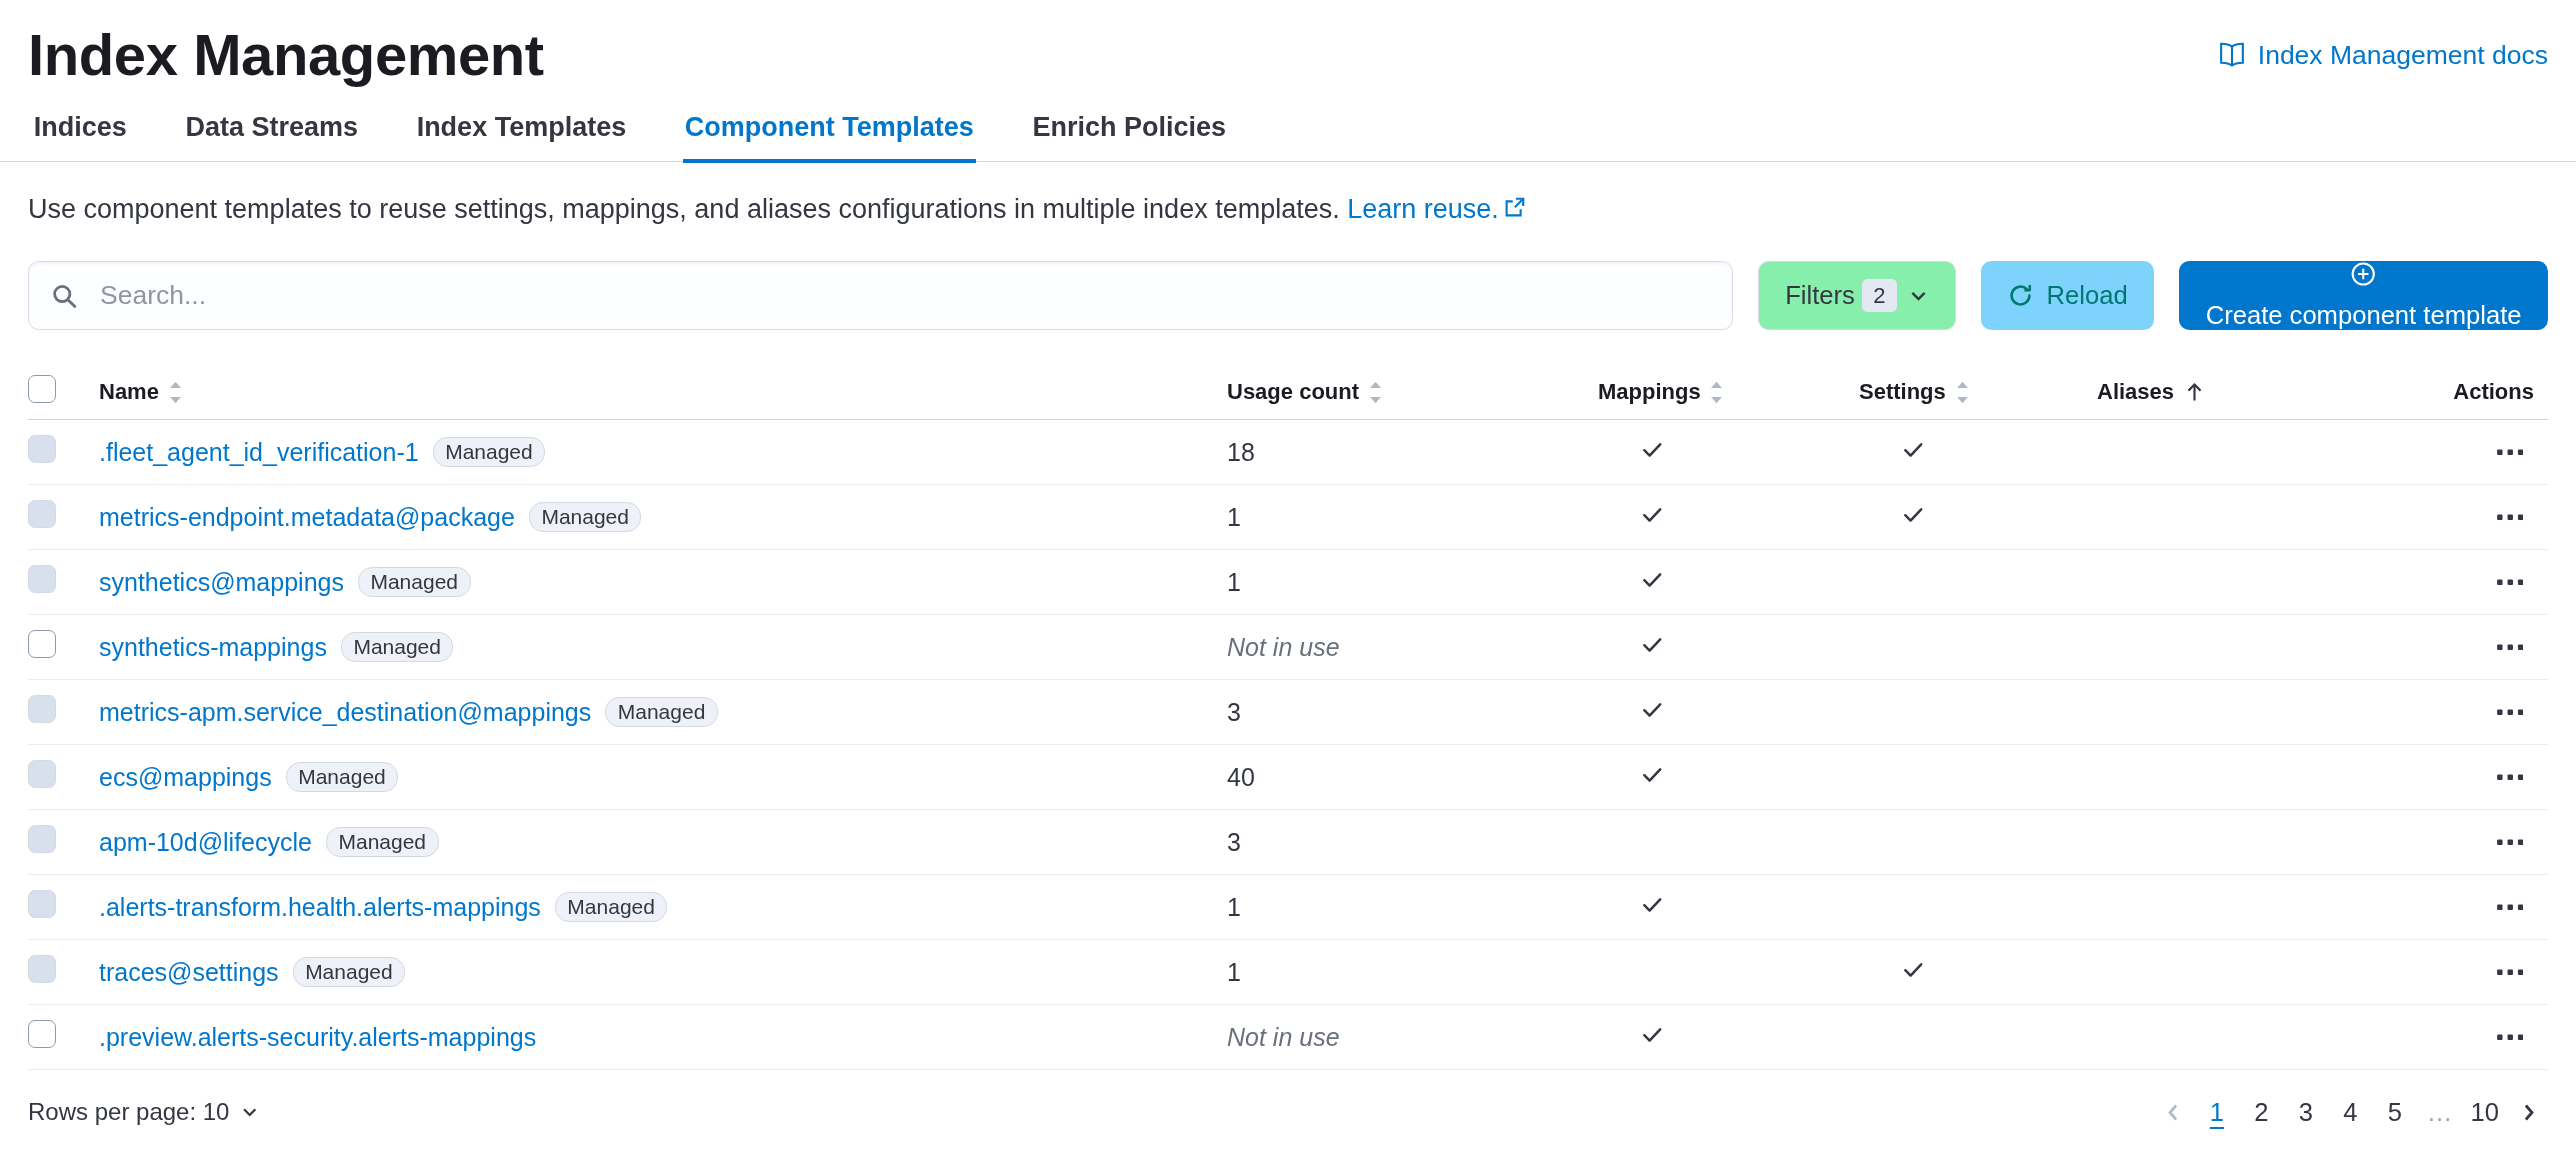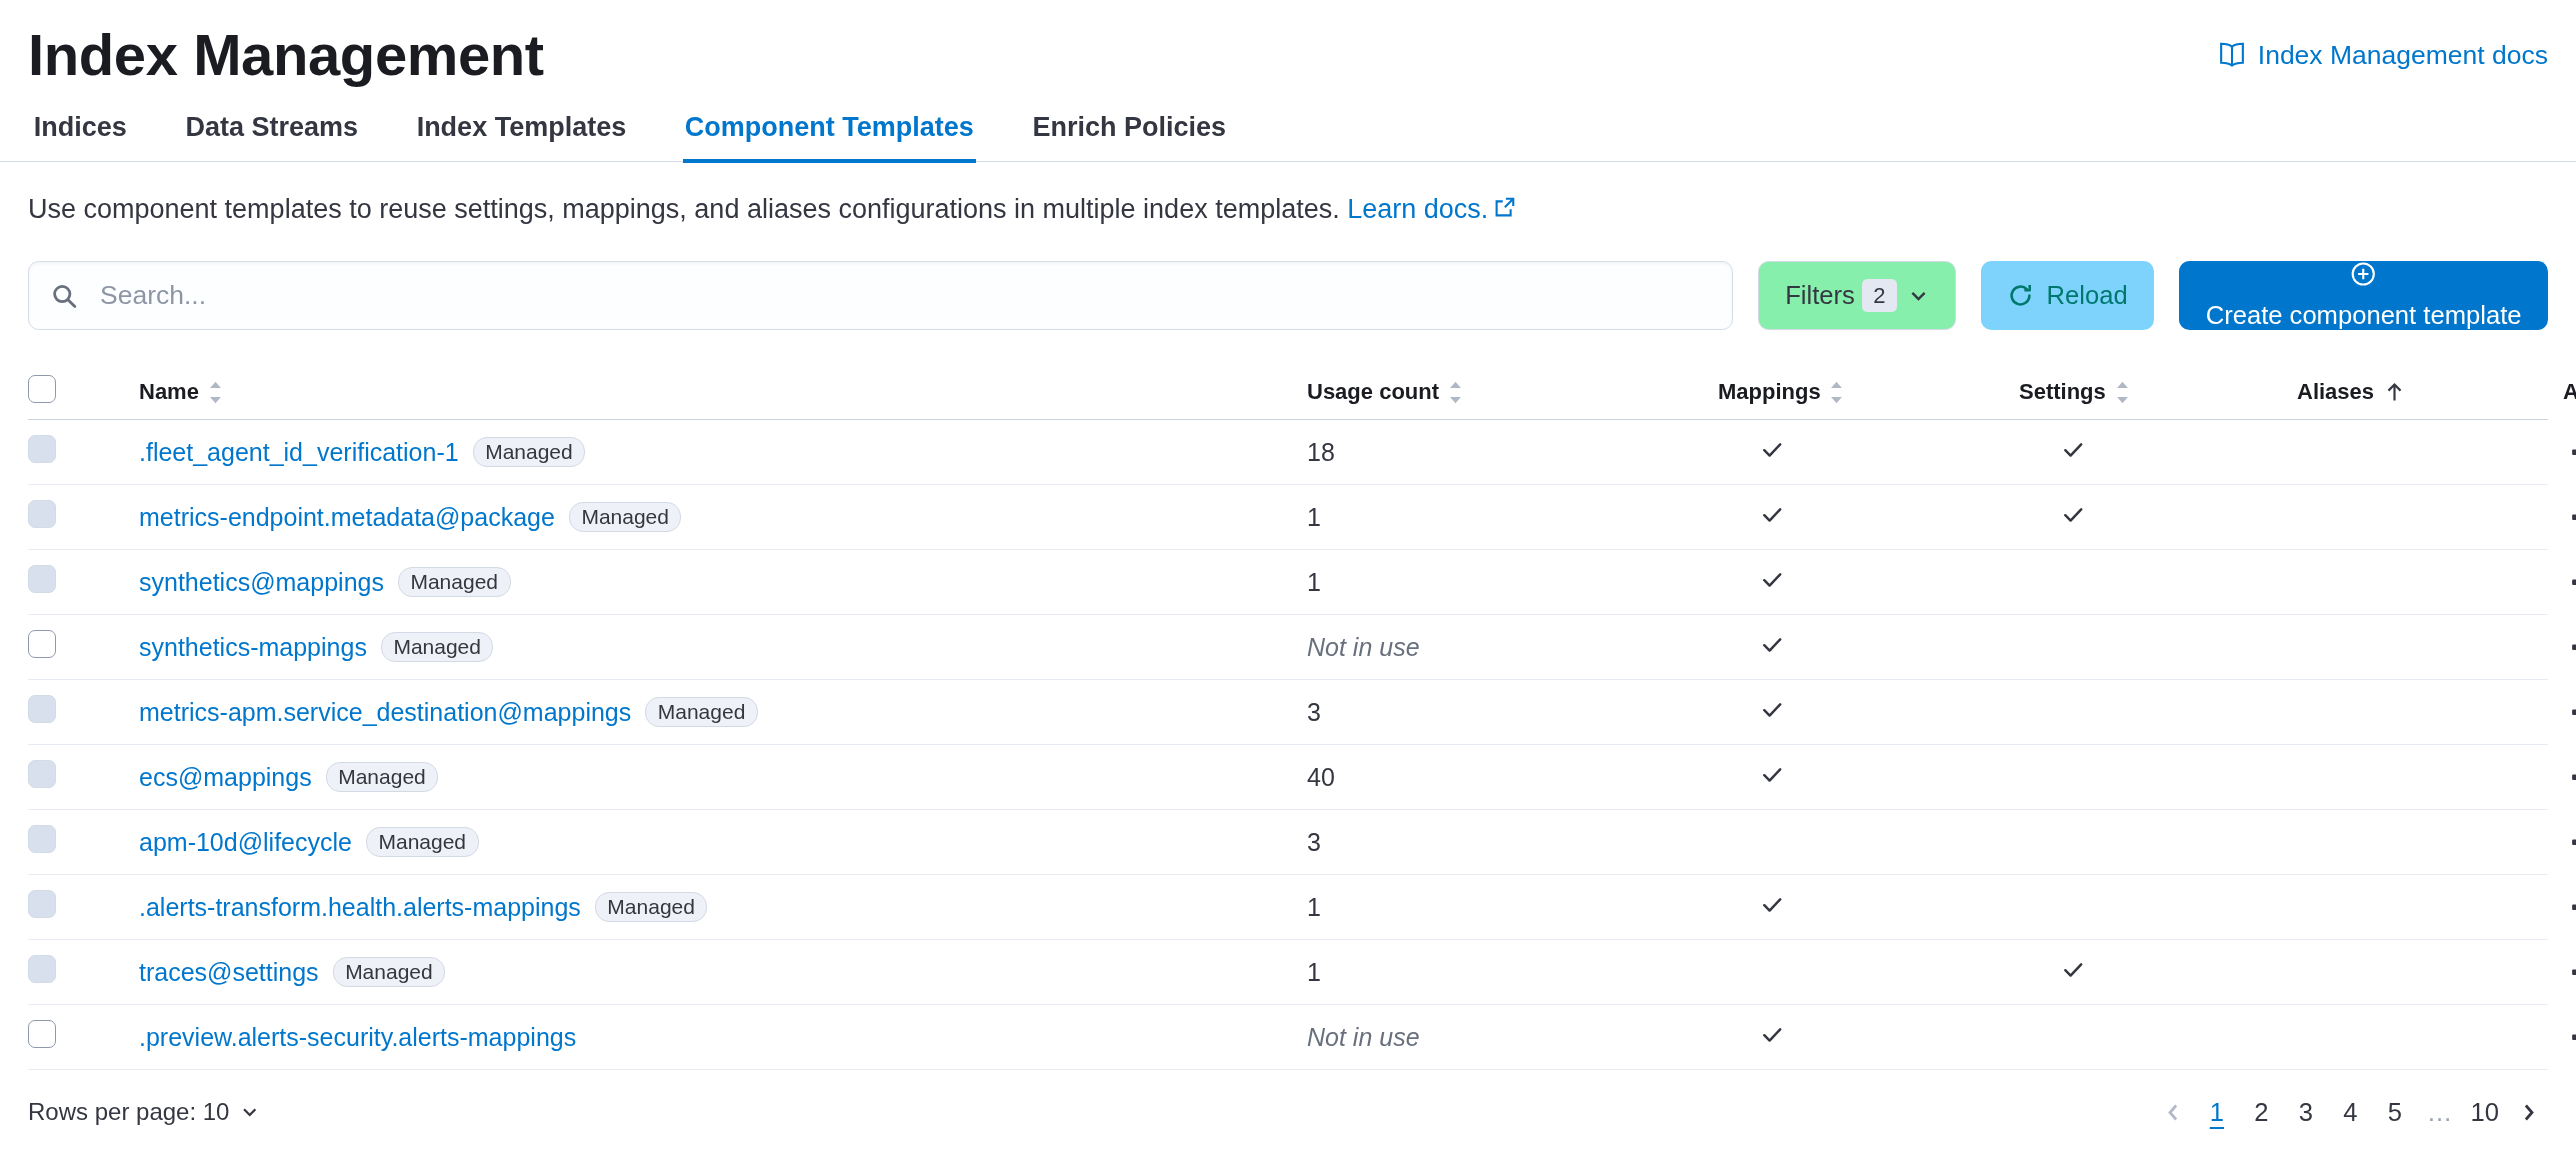--- a/index.html
+++ b/index.html
@@ -33,21 +33,21 @@
   .search-input { width: 100%; height: 100%; border: 1.8px solid #D6DCE7; border-radius: 10.6px; background: #FDFEFF; padding: 0 21px 0 71px; font-family: inherit; font-size: 26.5px; color: #343741; outline: none; box-shadow: inset 0 1.8px 3.5px rgba(152,162,179,0.12); }
   .search-input::placeholder { color: #8E96A6; }
   .btn { display: flex; align-items: center; gap: 14px; border: none; border-radius: 10.6px; cursor: pointer; font-family: inherit; font-size: 25.6px; padding: 0 26.5px; white-space: nowrap; }
   .btn-filters { background: #86efac; border: 1.8px solid #D3DAE6; color: #343741; gap: 7px; }
   .count-badge { background: #E3E8F2; border-radius: 5.3px; padding: 3.5px 11.5px; font-size: 22px; color: #343741; margin-right: 3.5px; }
   .btn-reload { background: #7dd3fc; color: #01776D; font-weight: 500; align-items: center; }
   .btn-create { background: #0077CC; color: #fff; font-weight: 500; flex-direction: column; }
 
   
   .table { margin-top: 35px; }
-  .grid { display: grid; grid-template-columns: 71px 1128px 371px 261px 238px 226px 1fr; align-items: center; gap: 40px; }
+  .grid { display: grid; grid-template-columns: 71px 1128px 371px 261px 238px 226px 1fr; align-items: center; }
   .thead { height: 55px; border-bottom: 1.8px solid #CBD3DF; font-size: 22px; font-weight: 700; color: #1A1C21; }
   .th { display: flex; align-items: center; gap: 8.8px; cursor: pointer; }
   .th-actions { justify-content: flex-end; padding-right: 14px; cursor: default; }
   .row { height: 65px; border-bottom: 1.8px solid #E7EBF2; font-size: 25px; }
   .cb { display: inline-block; width: 28px; height: 28px; border-radius: 7px; }
   .cb-enabled { background: #fff; border: 1.8px solid #8E99AB; cursor: pointer; }
   .cb-disabled { background: #D7E0EC; border: 1.8px solid #D2DBE8; }
   .name-cell { display: flex; align-items: center; gap: 14px; min-width: 0; padding-right: 21px; }
   .name-link { color: #0077CC; text-decoration: none; cursor: pointer; overflow: hidden; text-overflow: ellipsis; white-space: nowrap; }
   .badge { font-size: 21px; font-weight: 500; color: #343741; background: #EEF1F7; border: 1.8px solid #D3DAE6; border-radius: 14px; padding: 1.8px 11.5px; white-space: nowrap; }
@@ -84,21 +84,21 @@
   <nav class="tabs">
       <button class="tab">Indices</button>
       <button class="tab">Data Streams</button>
       <button class="tab">Index Templates</button>
       <button class="tab active">Component Templates</button>
       <button class="tab">Enrich Policies</button>
     </nav>
 
   <p class="description">
     <span>Use component templates to reuse settings, mappings, and aliases configurations in multiple index templates.</span>
-    <a class="learn-more"><span>Learn docs.</span><svg width="21" height="21" viewBox="0 0 12 12" fill="none" stroke="#0077CC" stroke-width="1.2">
+    <a class="learn-more"><span>Learn reuse.</span><svg width="21" height="21" viewBox="0 0 12 12" fill="none" stroke="#0077CC" stroke-width="1.2">
           <path d="M5 2.5H1.5v8h8V7"></path>
           <path d="M6.8 1h4.2v4.2"></path>
           <path d="M11 1L6.2 5.8"></path>
         </svg></a>
   </p>
 
   <div class="toolbar">
     <div class="search-wrap">
       <svg width="26.5" height="26.5" viewBox="0 0 16 16" fill="none" stroke="#69707D" stroke-width="1.7">
         <circle cx="6.8" cy="6.8" r="4.6"></circle>

